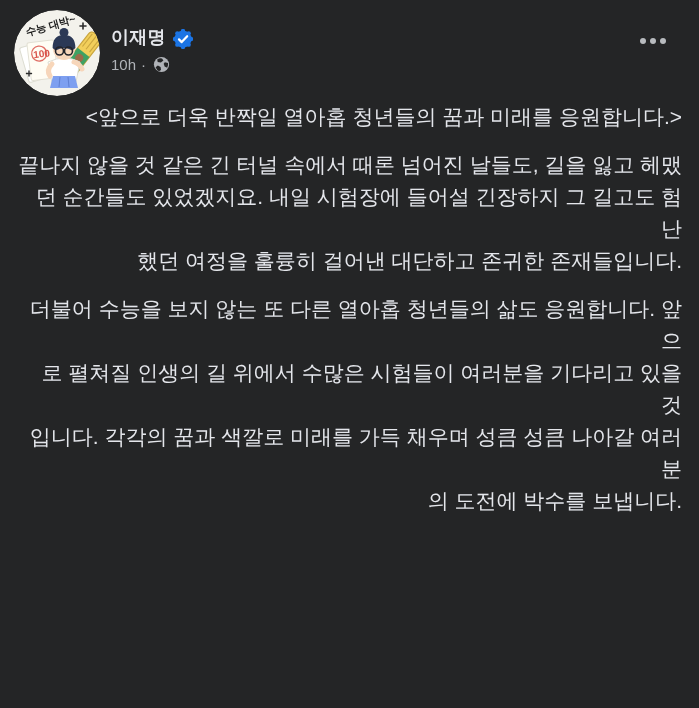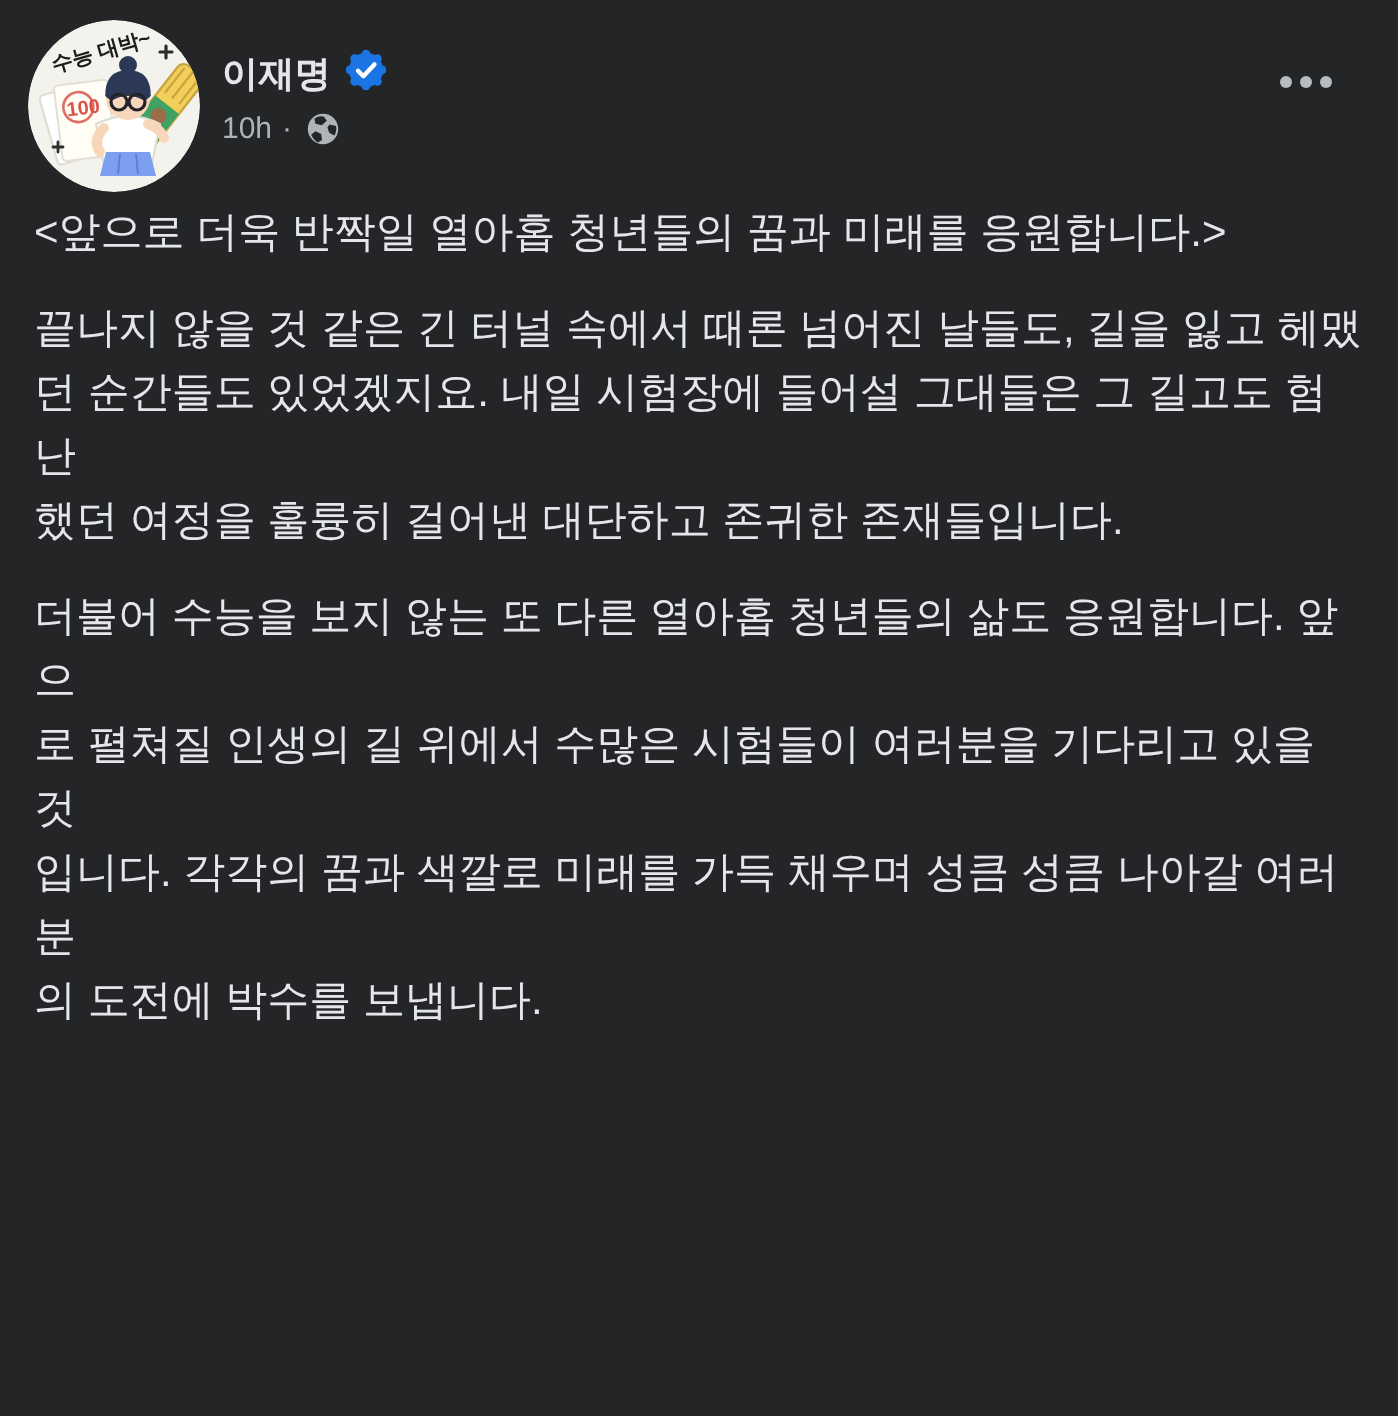--- a/index.html
+++ b/index.html
@@ -19,21 +19,21 @@
     padding: 10px 16px 0 14px;
   }
   .avatar-wrap {
     width: 86px; height: 86px;
     border-radius: 50%;
     overflow: hidden;
     flex: 0 0 auto;
     cursor: pointer;
   }
   .author-block { margin-left: 11px; margin-top: 15px; }
-  .name-row { display: flex; align-items: flex-start; gap: 7px; }
+  .name-row { display: flex; align-items: flex-end; gap: 7px; }
   .author-name {
     font-size: 18px; font-weight: 700; color: #e4e6eb;
     letter-spacing: 0.2px; cursor: pointer;
   }
   .badge { width: 20px; height: 20px; display: inline-block; }
   .meta-row {
     display: flex; align-items: center; gap: 5px;
     margin-top: 7px;
     color: #b0b3b8; font-size: 15px;
   }
@@ -52,20 +52,21 @@
   .content {
     padding: 5px 17px 0 17px;
     font-size: 21px;
     line-height: 32px;
     color: #e4e6eb;
   }
   .content p {
     margin: 0 0 0 0;
     padding-top: 16px;
     white-space: pre-line;
+    text-align: right;
   }
   .content p:first-child { padding-top: 0; }
 </style>
 </head>
 <body>
 
 <div class="post">
 
   <div class="header">
 
@@ -150,21 +151,21 @@
     <div class="more-btn" title="">
       <span class="dot"></span>
       <span class="dot"></span>
       <span class="dot"></span>
     </div>
   </div>
 
   <div class="content">
     <p>&lt;앞으로 더욱 반짝일 열아홉 청년들의 꿈과 미래를 응원합니다.&gt;</p>
     <p>끝나지 않을 것 같은 긴 터널 속에서 때론 넘어진 날들도, 길을 잃고 헤맸
-던 순간들도 있었겠지요. 내일 시험장에 들어설 그대들은 그 길고도 험난
+던 순간들도 있었겠지요. 내일 시험장에 들어설 긴장하지 그 길고도 험난
 했던 여정을 훌륭히 걸어낸 대단하고 존귀한 존재들입니다.</p>
     <p>더불어 수능을 보지 않는 또 다른 열아홉 청년들의 삶도 응원합니다. 앞으
 로 펼쳐질 인생의 길 위에서 수많은 시험들이 여러분을 기다리고 있을 것
 입니다. 각각의 꿈과 색깔로 미래를 가득 채우며 성큼 성큼 나아갈 여러분
 의 도전에 박수를 보냅니다.</p>
 
   </div>
 
 </div>
 

